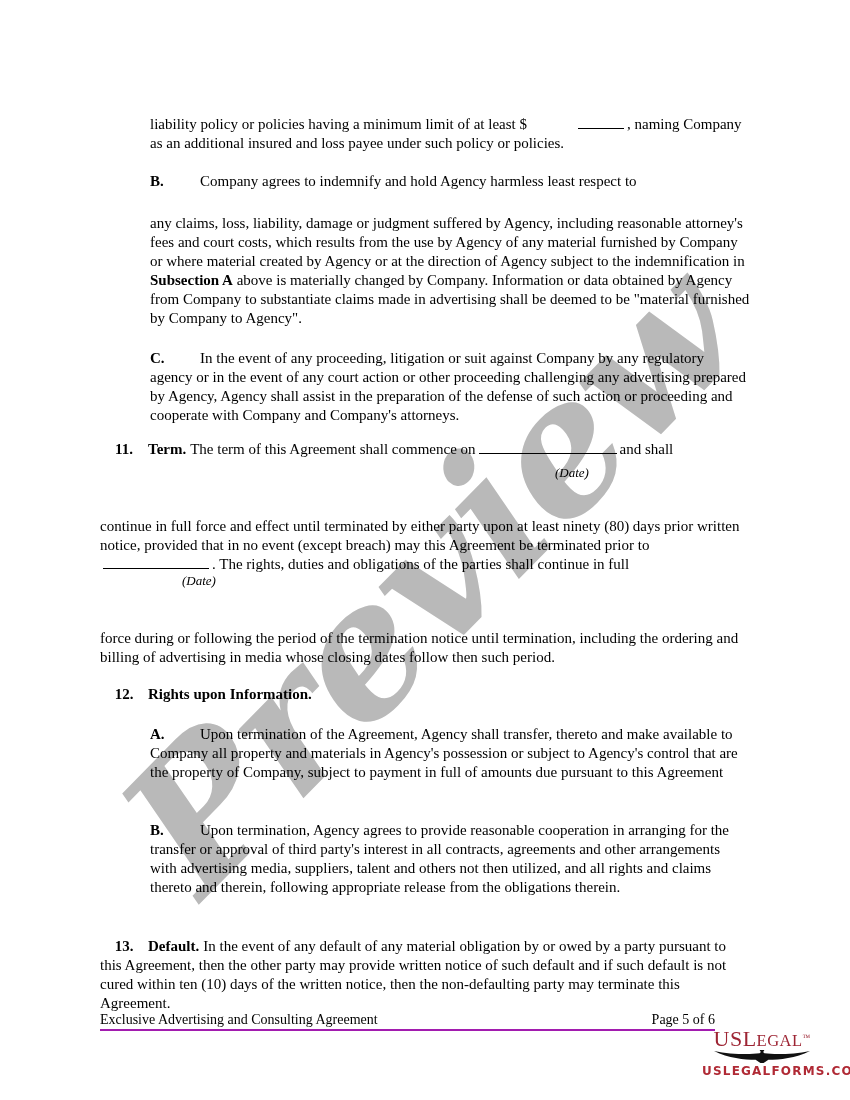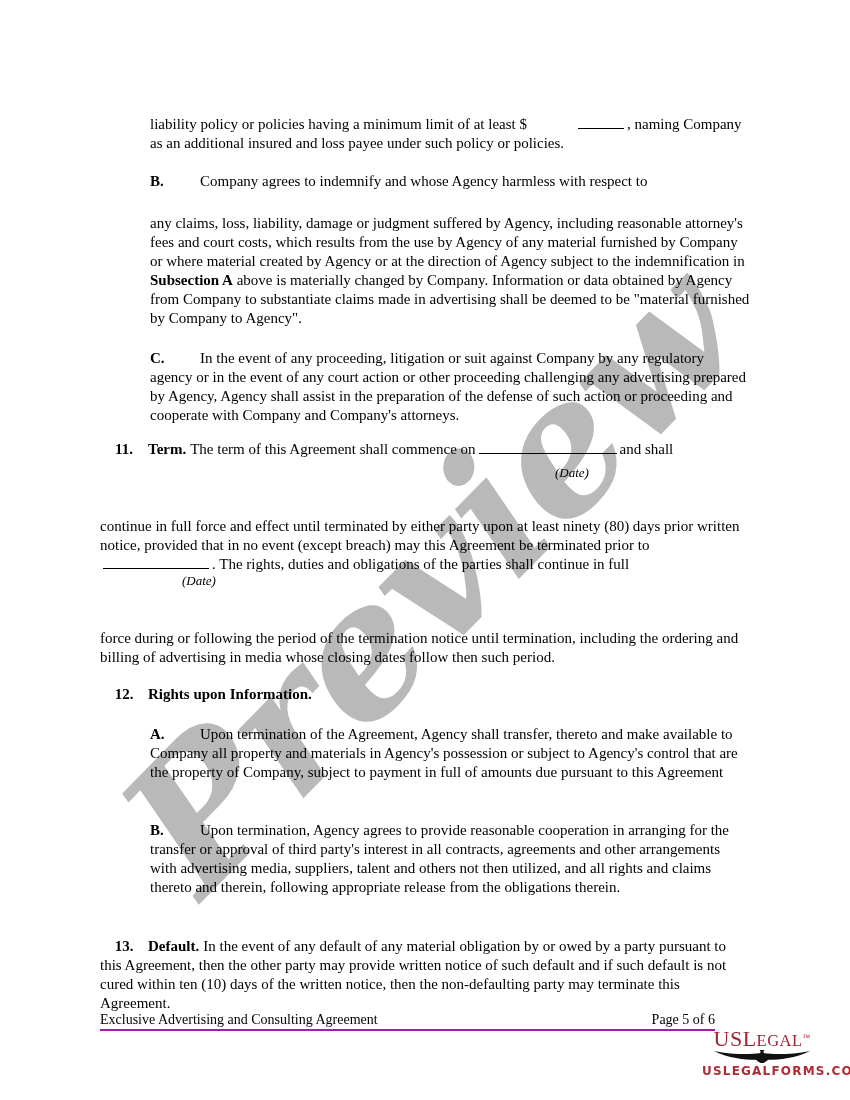--- a/index.html
+++ b/index.html
@@ -101,21 +101,21 @@
 <body>
 
 <div class="page">
 
   <div class="watermark">Preview</div>
 
   <div class="doc">
 
     <p class="block w-ind" style="top:100px"><span>liability policy or policies having a minimum limit of at least $</span><span class="spacer-48"></span><span class="blank blank-48"></span><span>, naming Company as an additional insured and loss payee under such policy or policies.</span></p>
 
-    <p class="block w-ind" style="top:157px"><span class="lbl">B.</span><span>Company agrees to indemnify and whose Agency harmless with respect to</span></p>
+    <p class="block w-ind" style="top:157px"><span class="lbl">B.</span><span>Company agrees to indemnify and hold Agency harmless least respect to</span></p>
 
     <p class="block w-ind" style="top:199px"><span>any claims, loss, liability, damage or judgment suffered by Agency, including reasonable attorney's fees and court costs, which results from the use by Agency of any material furnished by Company or where material created by Agency or at the direction of Agency subject to the indemnification in </span><b>Subsection A</b><span> above is materially changed by Company. Information or data obtained by Agency from Company to substantiate claims made in advertising shall be deemed to be "material furnished by Company to Agency".</span></p>
 
     <p class="block w-ind" style="top:334px"><span class="lbl">C.</span><span>In the event of any proceeding, litigation or suit against Company by any regulatory agency or in the event of any court action or other proceeding challenging any advertising prepared by Agency, Agency shall assist in the preparation of the defense of such action or proceeding and cooperate with Company and Company's attorneys.</span></p>
 
     <p class="block w-full" style="top:425px"><span class="numlbl">11.</span><span class="btitle">Term.</span><span>The term of this Agreement shall commence on</span><span class="blank blank-140"></span><span>and shall</span></p>
 
     <span class="datelbl" style="left:555px;top:465px">(Date)</span>
 
     <p class="block w-full" style="top:502px"><span>continue in full force and effect until terminated by either party upon at least ninety (80) days prior written notice, provided that in no event (except breach) may this Agreement be terminated prior to</span><span class="blank blank-108"></span><span>. The rights, duties and obligations of the parties shall continue in full</span></p>

